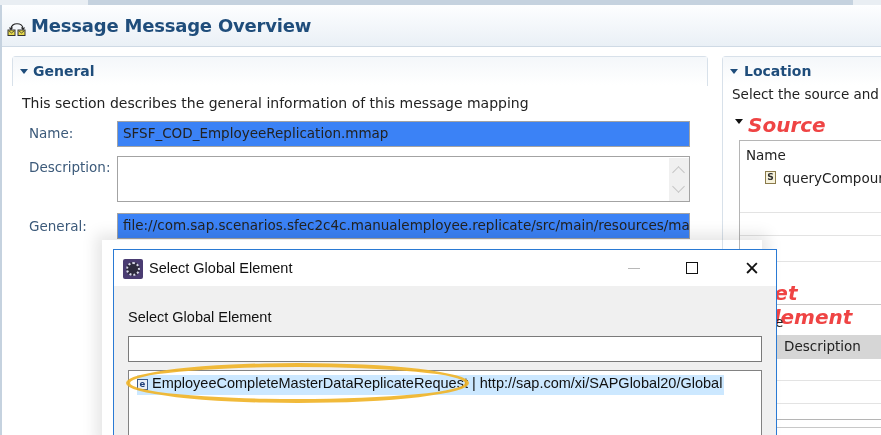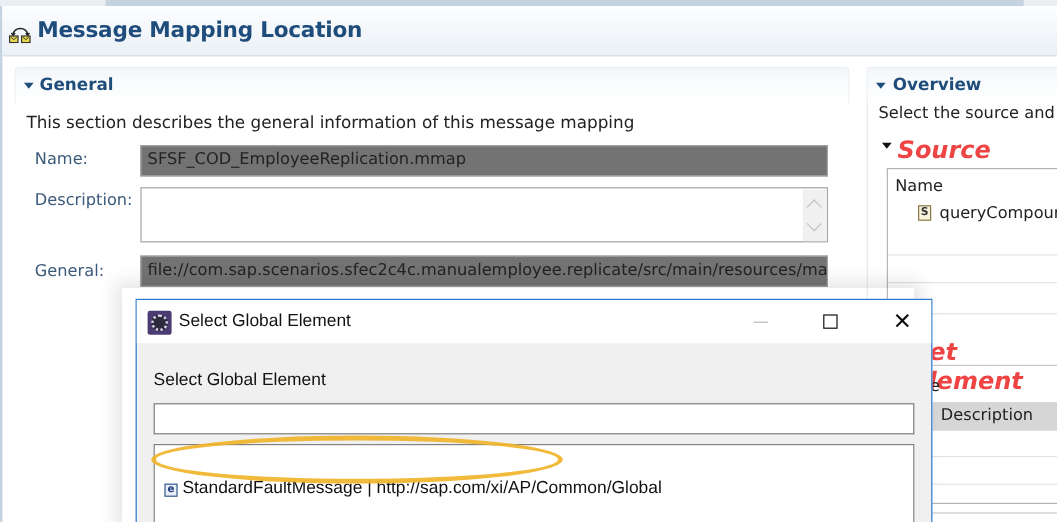--- a/index.html
+++ b/index.html
@@ -18,21 +18,21 @@
 
   
   .section { position: absolute; border: 1px solid #d8e1ea; border-bottom: none; border-radius: 4px 4px 0 0; }
   .section .sec-head { height: 28px; background: linear-gradient(#f4f7fa, #fff); position: relative; }
   .twisty { display: inline-block; width: 0; height: 0; border-left: 4px solid transparent; border-right: 4px solid transparent; border-top: 5px solid #1f4d7b; position: absolute; }
   .sec-title { position: absolute; font-weight: bold; font-size: 14px; color: #1f4d7b; }
   .general-wide { left: 12px; top: 56px; width: 696px; height: 30px; }
   .general-desc { position: absolute; left: 22px; top: 95px; font-size: 14px; color: #222; }
 
   .flabel { position: absolute; left: 29px; font-size: 13.5px; color: #3c5a7a; }
-  .finput { position: absolute; left: 117px; width: 573px; border: 1px solid #a3a3a3; background: #737373; font-size: 13.5px; padding: 3px 0 0 5px; color: #222; white-space: nowrap; overflow: hidden; }
+  .finput { position: absolute; left: 117px; width: 573px; border: 1px solid #a3a3a3; background: #3b82f6; font-size: 13.5px; padding: 3px 0 0 5px; color: #222; white-space: nowrap; overflow: hidden; }
   .ftext { position: absolute; left: 117px; top: 156px; width: 573px; height: 46px; border: 1px solid #a3a3a3; background: #fff; }
   .ftext .vscroll { position: absolute; right: 0; top: 1px; width: 20px; height: 43px; background: #f0f0f0; }
   .ftext .arrow { position: absolute; left: 5px; width: 9px; height: 9px; border-left: 1.5px solid #c4c4c4; border-top: 1.5px solid #c4c4c4; }
 
   
   .signature { left: 722px; top: 56px; width: 170px; height: 400px; }
   .sig-desc { position: absolute; left: 732px; top: 86px; font-size: 13.5px; white-space: nowrap; }
   .sub-title { position: absolute; font-weight: bold; font-size: 20px; color: #ef4444; font-style: italic; }
   .twisty-dark { border-top-color: #111; }
   .tree-box { position: absolute; left: 739px; top: 140px; width: 150px; height: 280px; border: 1px solid #b5b5b5; border-right: none; background: #fff; }
@@ -74,21 +74,21 @@
   <div class="page-header">
     <svg class="hicon" viewBox="0 0 20 16">
       <path d="M4 9 C4 2, 16 2, 16 9" fill="none" stroke="#222" stroke-width="1.2"></path>
       <path d="M2.5 7.5 L4 9.5 L5.5 7.5" fill="none" stroke="#222" stroke-width="1.2"></path>
       <path d="M14.5 7.5 L16 9.5 L17.5 7.5" fill="none" stroke="#222" stroke-width="1.2"></path>
       <rect x="1" y="10" width="7" height="5.5" fill="#e6d84a" stroke="#333" stroke-width="1"></rect>
       <rect x="11" y="10" width="7" height="5.5" fill="#e6d84a" stroke="#333" stroke-width="1"></rect>
       <path d="M2 11 L4.5 13 L7 11" fill="none" stroke="#333" stroke-width="0.8"></path>
       <path d="M12 11 L14.5 13 L17 11" fill="none" stroke="#333" stroke-width="0.8"></path>
     </svg>
-    <div class="page-title">Message Mapping Location</div>
+    <div class="page-title">Message Message Overview</div>
   </div>
 </div>
 
 <div class="section general-wide">
   <div class="sec-head">
     <span class="twisty" style="left:7px;top:12px;"></span>
     <span class="sec-title" style="left:20px;top:6px;">General</span>
   </div>
 </div>
 <div class="general-desc">This section describes the general information of this message mapping</div>
@@ -103,21 +103,21 @@
     <div class="arrow" style="top:24px;transform:rotate(225deg);"></div>
   </div>
 </div>
 
 <div class="flabel" style="top:218px;">General:</div>
 <div class="finput" style="top:213px;height:26px;">file://com.sap.scenarios.sfec2c4c.manualemployee.replicate/src/main/resources/mapp</div>
 
 <div class="section signature">
   <div class="sec-head">
     <span class="twisty" style="left:7px;top:12px;"></span>
-    <span class="sec-title" style="left:21px;top:6px;">Overview</span>
+    <span class="sec-title" style="left:21px;top:6px;">Location</span>
   </div>
 </div>
 <div class="sig-desc">Select the source and t</div>
 
 <span class="twisty twisty-dark" style="left:735px;top:119px;"></span>
 <div class="sub-title" style="left:748px;top:113px;">Source Element</div>
 
 <div class="tree-box"></div>
 <div class="tree-head">Name</div>
 <div class="s-icon">S</div>
@@ -150,19 +150,19 @@
     </div>
     <div class="win-btn" style="left:614px;">
       <div class="close-x">✕</div>
     </div>
   </div>
 
   <div class="dlg-label">Select Global Element</div>
   <div class="dlg-input"></div>
 
   <div class="dlg-list">
-    <div class="list-item" style="top:28px;">
-      <span class="e-icon">e</span><span>StandardFaultMessage | http://sap.com/xi/AP/Common/Global</span>
+    <div class="list-item selected" style="top:4px;">
+      <span class="e-icon">e</span><span>EmployeeCompleteMasterDataReplicateRequest | http://sap.com/xi/SAPGlobal20/Global</span>
     </div>
   </div>
 </div>
 
 <div class="highlight-ring"></div>
 
 </body></html>

